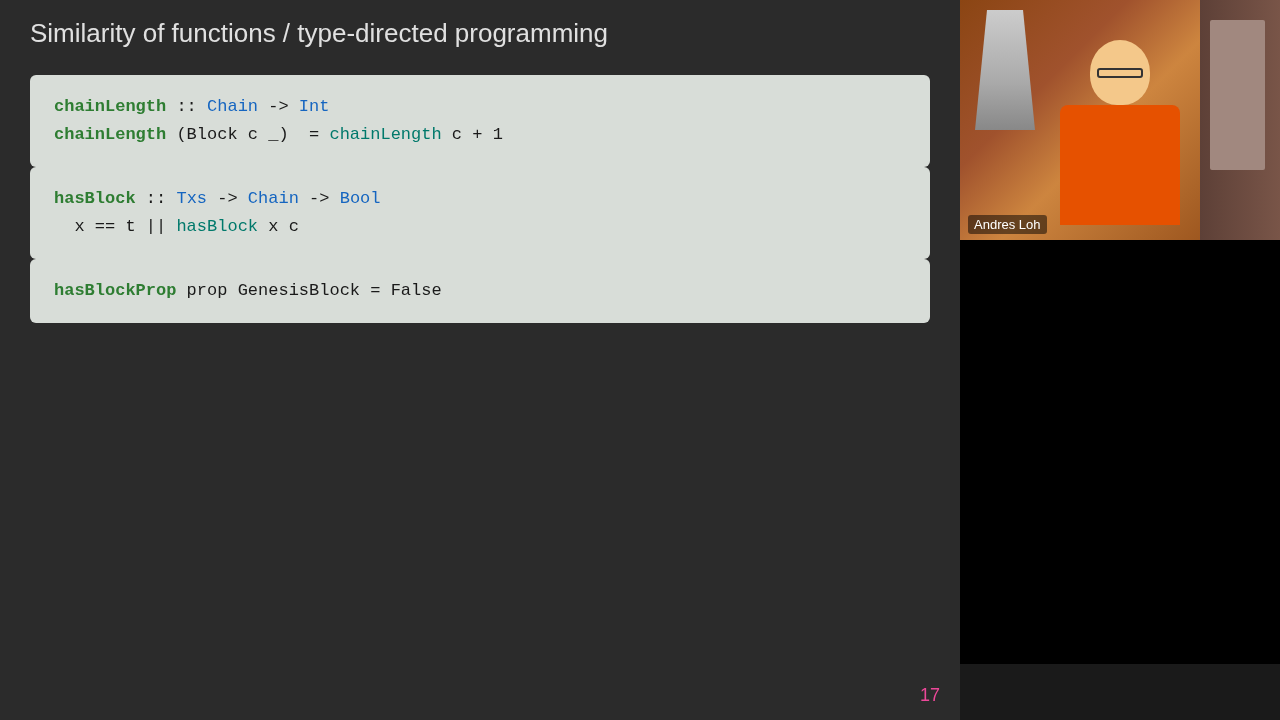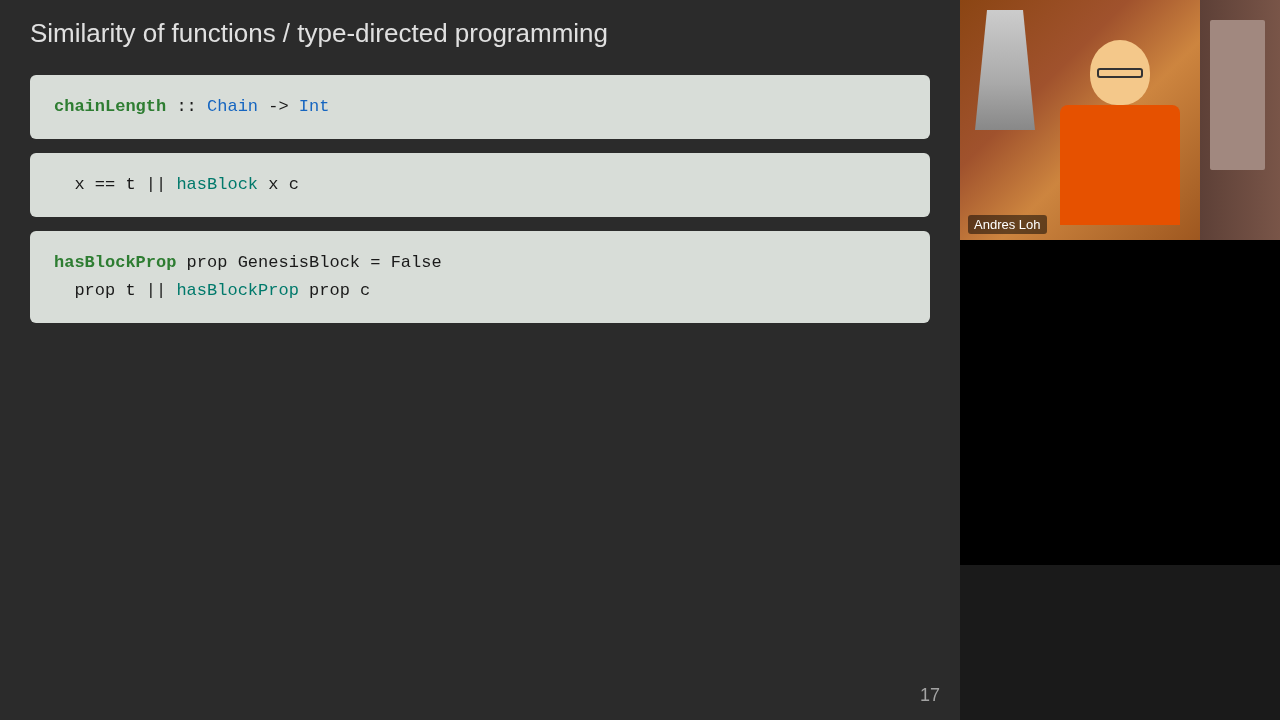--- a/index.html
+++ b/index.html
@@ -30,21 +30,20 @@
       font-weight: normal;
       padding: 18px 30px 16px 30px;
       background: #2b2b2b;
     }
 
     .slide-content {
       flex: 1;
       padding: 10px 30px 30px 30px;
       display: flex;
       flex-direction: column;
-      gap: 14px;
     }
 
     .code-block {
       background: #d8ddd8;
       border-radius: 6px;
       padding: 18px 24px;
       font-size: 17px;
       line-height: 1.65;
       color: #1a1a1a;
     }
@@ -64,28 +63,28 @@
     }
 
     .kw-type {
       color: #1565c0;
     }
 
     .page-number {
       position: absolute;
       bottom: 14px;
       right: 20px;
-      color: #a3a3a3;
+      color: #ec4899;
       font-family: Arial, sans-serif;
       font-size: 18px;
     }
 
     .webcam-area {
       width: 320px;
-      height: 565px;
+      height: 664px;
       background: #000;
       display: flex;
       flex-direction: column;
       align-items: center;
       justify-content: flex-start;
       position: relative;
     }
 
     .webcam-feed {
       width: 320px;
@@ -190,29 +189,30 @@
 </head>
 <body>
 
 <div class="slide-area">
   <div class="slide-title">Similarity of functions / type-directed programming</div>
 
   <div class="slide-content">
 
     <div class="code-block">
       <span class="code-line"><span class="kw-green">chainLength</span> :: <span class="kw-type">Chain</span> -&gt; <span class="kw-type">Int</span></span>
+      <span class="code-line"><span class="kw-green">chainLength</span> (Block c _)  = <span class="kw-teal">chainLength</span> c + 1</span>
     </div>
 
     <div class="code-block">
+      <span class="code-line"><span class="kw-green">hasBlock</span> :: <span class="kw-type">Txs</span> -&gt; <span class="kw-type">Chain</span> -&gt; <span class="kw-type">Bool</span></span>
       <span class="code-line">  x == t || <span class="kw-teal">hasBlock</span> x c</span>
     </div>
 
     <div class="code-block">
       <span class="code-line"><span class="kw-green">hasBlockProp</span> prop GenesisBlock = False</span>
-      <span class="code-line">  prop t || <span class="kw-teal">hasBlockProp</span> prop c</span>
     </div>
 
   </div>
 
   <div class="page-number">17</div>
 </div>
 
 <div class="webcam-area">
   <div class="webcam-feed">
 

